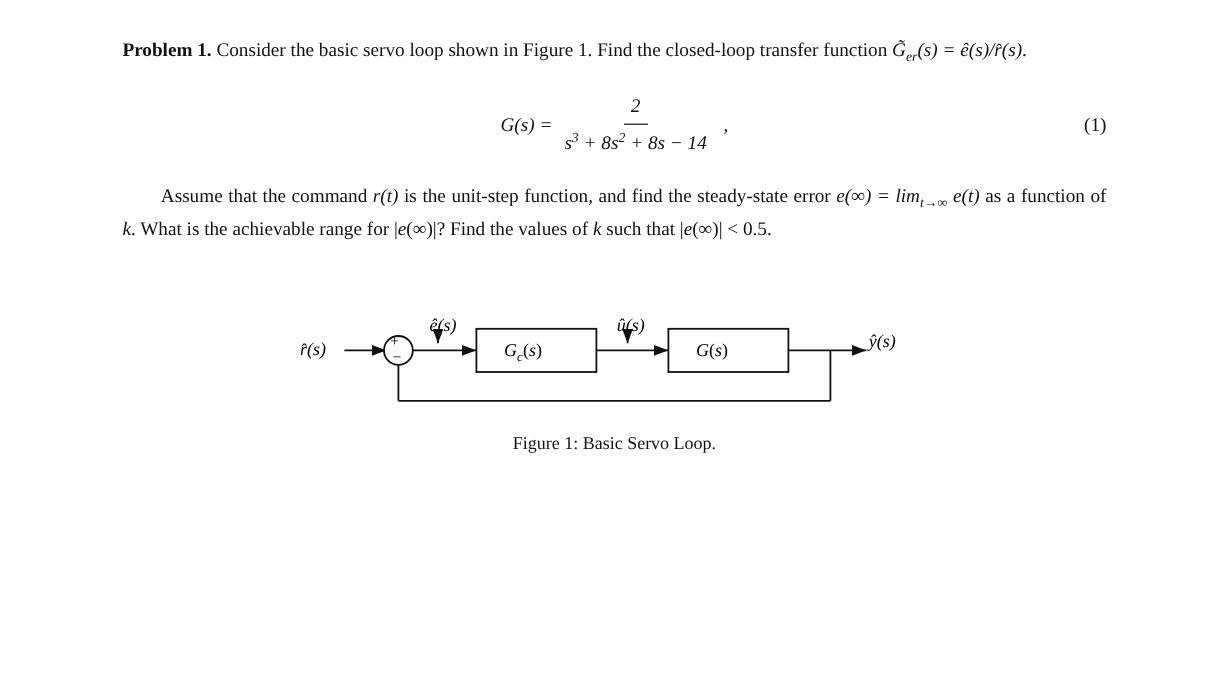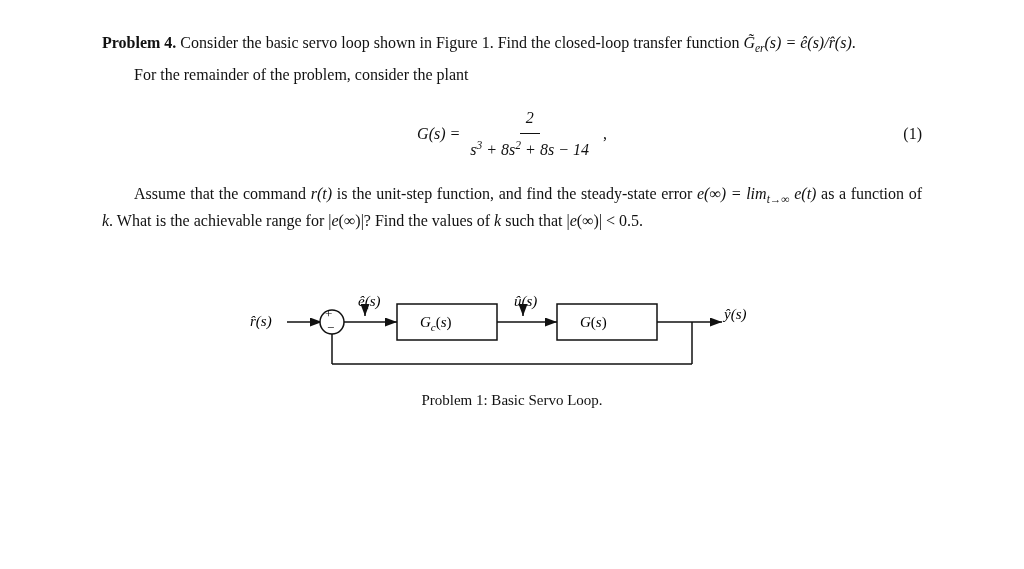--- a/index.html
+++ b/index.html
@@ -81,28 +81,25 @@
       font-size: 15px;
     }
   </style>
 </head>
 <body>
 
 <div class="page">
   <div class="problem-text">
 
     
-    <span class="bold">Problem 4.</span>
+    <span class="bold">Problem 1.</span>
     <span> Consider the basic servo loop shown in Figure 1.  Find the closed-loop
     transfer function <span class="math">G̃<sub>er</sub>(s) = ê(s)/r̂(s)</span>.</span>
 
     
-    <div class="paragraph-indent" style="margin-top:4px;">
-      For the remainder of the problem, consider the plant
-    </div>
 
     
     <div class="equation-block">
       <span class="math" style="margin-right:0;font-family:Liberation Serif, serif;"><span class="italic">G</span>(<span class="italic">s</span>) =</span>
       <span class="fraction">
         <span class="numerator">2</span>
         <span class="denominator"><span class="italic">s</span><sup>3</sup> + 8<span class="italic">s</span><sup>2</sup> + 8<span class="italic">s</span> − 14</span>
       </span>
       <span style="margin-left:4px;">,</span>
       <span class="eq-number">(1)</span>
@@ -166,16 +163,16 @@
         <text x="492" y="65" font-family="Georgia,serif" font-style="italic" font-size="15">ŷ(s)</text>
 
         <line x1="460" y1="68" x2="460" y2="110" stroke="#111" stroke-width="1.5"></line>
 
         <line x1="100" y1="110" x2="460" y2="110" stroke="#111" stroke-width="1.5"></line>
 
         <line x1="100" y1="80" x2="100" y2="110" stroke="#111" stroke-width="1.5"></line>
 
       </svg>
     </div>
-    <div class="figure-caption">Problem 1: Basic Servo Loop.</div>
+    <div class="figure-caption">Figure 1: Basic Servo Loop.</div>
   </div>
 
 </div>
 
 </body></html>

